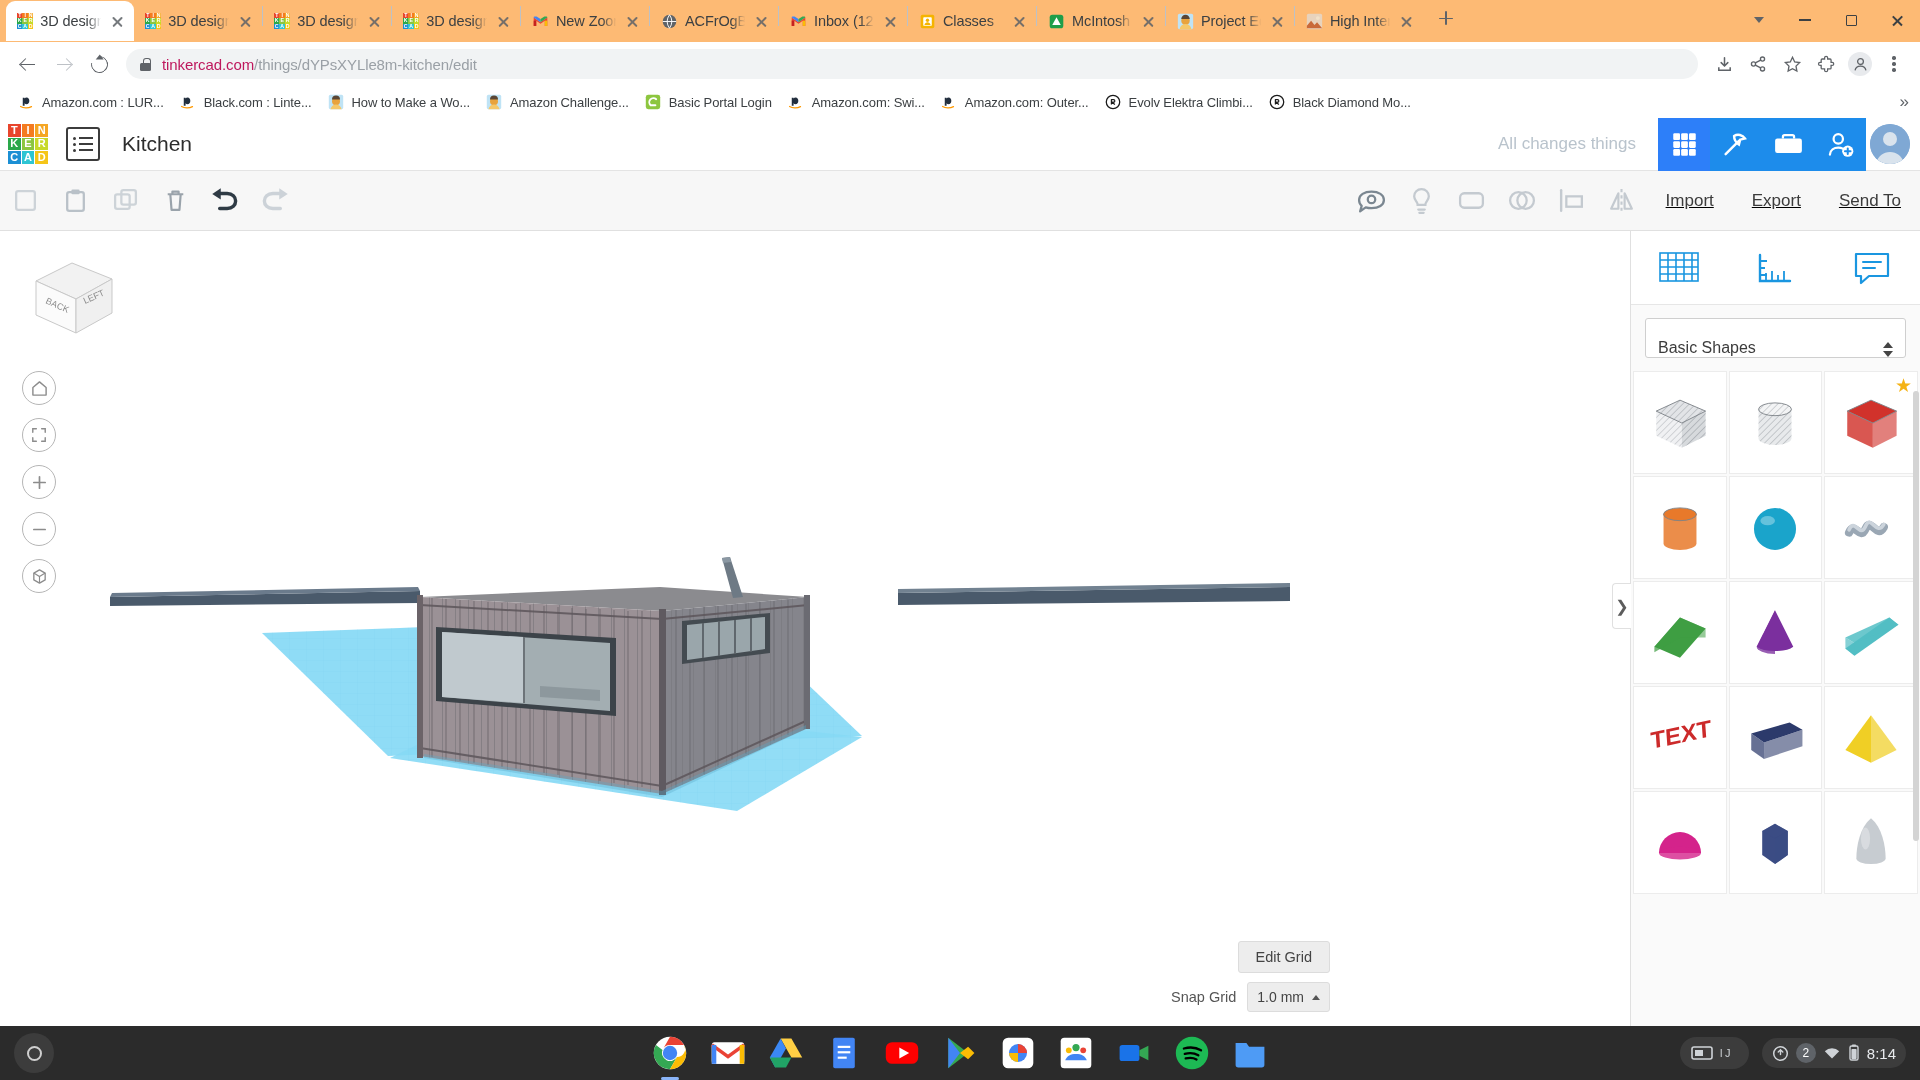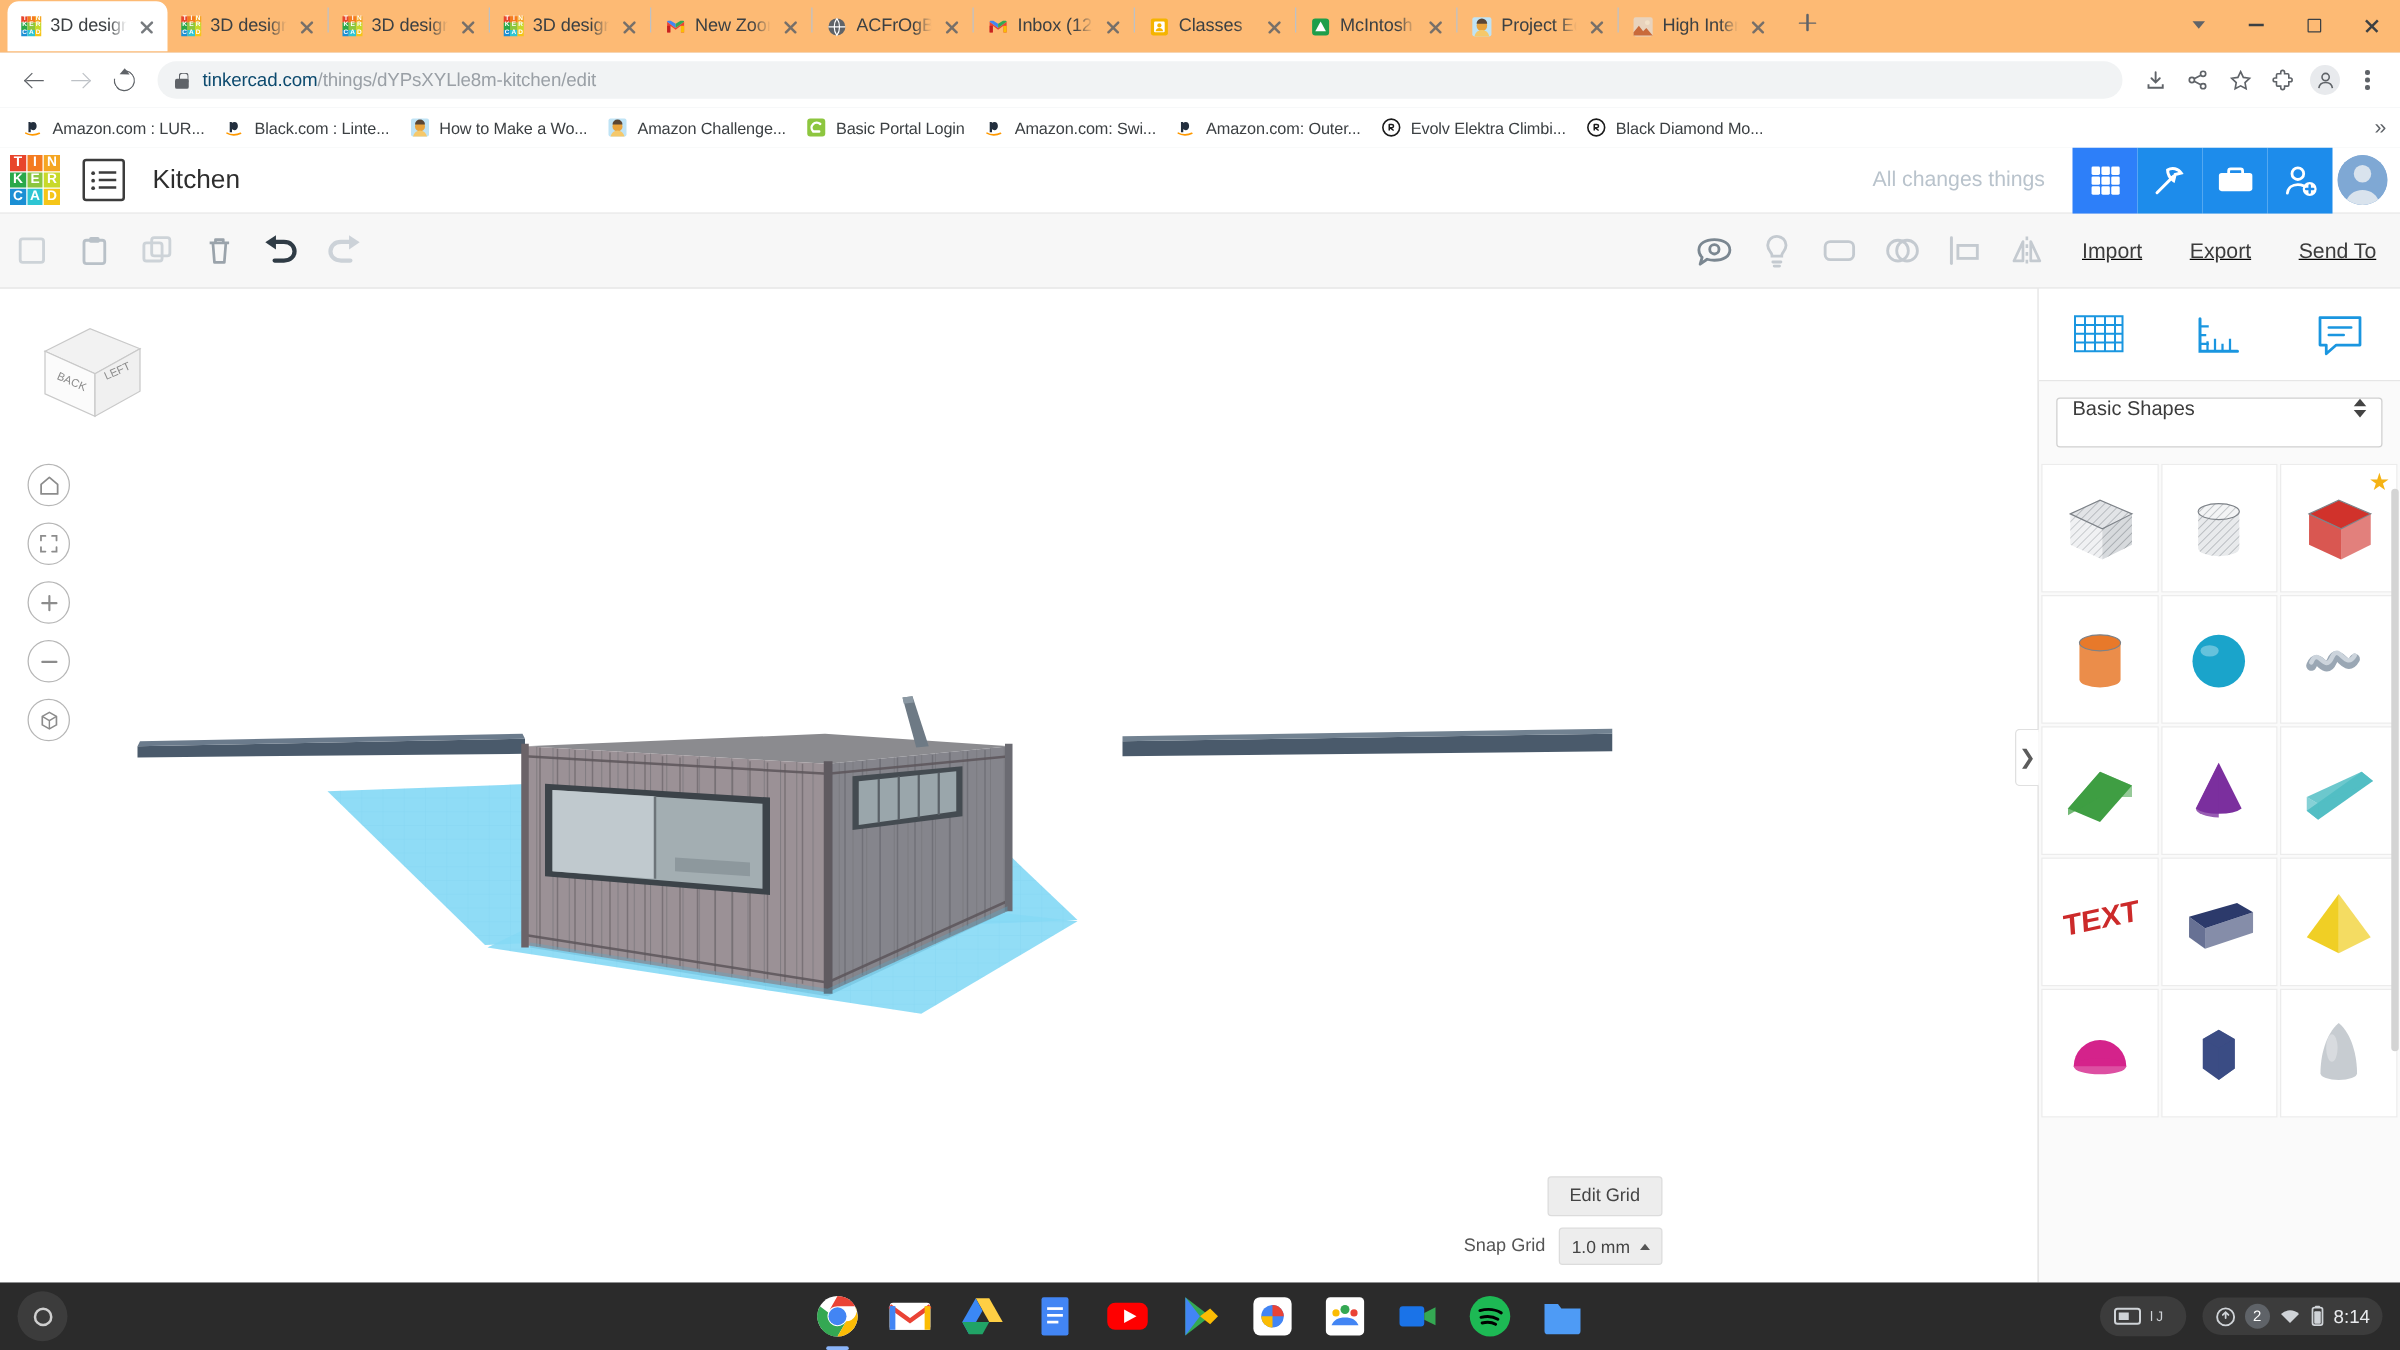--- a/index.html
+++ b/index.html
@@ -62,21 +62,21 @@
   .arrow-l:after{content:"";position:absolute;left:2px;top:4.3px;width:8px;height:8px;border-left:1.7px solid #5f6368;border-bottom:1.7px solid #5f6368;transform:rotate(45deg);}
   .arrow-r:before{content:"";position:absolute;left:2px;top:8px;width:14px;height:1.7px;background:#bdc1c6;}
   .arrow-r:after{content:"";position:absolute;left:7px;top:4.3px;width:8px;height:8px;border-right:1.7px solid #bdc1c6;border-top:1.7px solid #bdc1c6;transform:rotate(45deg);}
   .reload{ width:17px;height:17px;border:1.8px solid #5f6368;border-radius:50%;border-top-color:transparent;transform:rotate(-35deg);position:relative;}
   .reload:after{content:"";position:absolute;right:-1px;top:-1px;border-left:4px solid transparent;border-right:4px solid transparent;border-bottom:5px solid #5f6368;transform:rotate(36deg);}
   .urlbox{ flex:1 1 auto; height:30px; background:#f1f3f4; border-radius:16px; display:flex; align-items:center; padding:0 14px; gap:11px; margin:0 8px; }
   .lockicon{ width:11px;height:13px;position:relative;flex:0 0 auto;}
   .lockicon:before{content:"";position:absolute;bottom:0;left:0;width:11px;height:8px;background:#5f6368;border-radius:1.5px;}
   .lockicon:after{content:"";position:absolute;top:0;left:2.5px;width:6px;height:7px;border:1.7px solid #5f6368;border-bottom:none;border-radius:3px 3px 0 0;}
   .url{ font-size:15px; color:#9aa0a6; white-space:nowrap; letter-spacing:-0.1px;}
-  .url b{ color:#0c4a6e; font-weight:400;}
+  .url b{ color:#be185d; font-weight:400;}
   .tb-icon{ width:32px;height:32px;display:flex;align-items:center;justify-content:center;flex:0 0 auto;}
   .avatar-sm{ width:24px;height:24px;border-radius:50%;background:#e8eaed;display:flex;align-items:center;justify-content:center;}
   .kebab{ display:flex;flex-direction:column;gap:2.7px;align-items:center;}
   .kebab i{ width:3.3px;height:3.3px;border-radius:50%;background:#5f6368;display:block;}
 
   
   .bookmarks{ height:32px;background:#ffffff;display:flex;align-items:center;padding:0 10px;gap:0; flex:0 0 auto; position:relative;}
   .bm{ display:flex;align-items:center;gap:7px;padding:3px 8px;border-radius:4px;flex:0 0 auto;}
   .bm-label{ font-size:13px;color:#3c4043;white-space:nowrap;letter-spacing:-0.1px;}
   .bm-ico{width:17px;height:17px;flex:0 0 auto;display:flex;align-items:center;justify-content:center;font-size:13px;}
@@ -114,21 +114,21 @@
   
   .viewcube{ position:absolute; left:28px; top:28px; width:90px;height:82px;}
   .nav-rail{ position:absolute; left:22px; top:140px; display:flex;flex-direction:column;align-items:center;gap:13px;}
   .nav-circle{ width:34px;height:34px;border-radius:50%;border:1.6px solid #b6b6b6;display:flex;align-items:center;justify-content:center;background:#fff;}
 
   
   .tc-panel{ width:290px;flex:0 0 auto;background:#fafafa;border-left:1px solid #e0e0e0;display:flex;flex-direction:column;position:relative;}
   .panel-tabs{ height:74px;display:flex;align-items:center;justify-content:space-around;border-bottom:1px solid #e6e6e6;background:#fff;}
   .panel-tab{ width:62px;height:56px;display:flex;align-items:center;justify-content:center;}
   .panel-select-wrap{ padding:13px 14px;}
-  .panel-select{ height:40px;border:1px solid #cfcfcf;border-radius:3px;background:#fff;display:flex;align-items:flex-start;padding:0 12px;font-size:16px;color:#3c3c3c;position:relative;}
+  .panel-select{ height:40px;border:1px solid #cfcfcf;border-radius:3px;background:#fff;display:flex;align-items:flex-end;padding:0 12px;font-size:16px;color:#3c3c3c;position:relative;}
   .spin{ margin-left:auto;display:flex;flex-direction:column;gap:3px;}
   .spin .up{ width:0;height:0;border-left:5px solid transparent;border-right:5px solid transparent;border-bottom:6px solid #444;}
   .spin .dn{ width:0;height:0;border-left:5px solid transparent;border-right:5px solid transparent;border-top:6px solid #444;}
   .shape-grid{ flex:1 1 auto;display:grid;grid-template-columns:repeat(3,1fr);gap:2px;padding:0 2px;overflow:hidden;align-content:start;}
   .shape-cell{ background:#fff;height:103px;display:flex;align-items:center;justify-content:center;position:relative;border:1px solid #ececec;}
   .star{ position:absolute;right:5px;top:2px;color:#f5b315;font-size:19px;}
   .panel-scroll{ position:absolute;right:1px;top:160px;width:6px;height:450px;background:#d4d4d4;border-radius:3px;}
   .collapse-tab{ position:absolute;left:-19px;top:352px;width:19px;height:46px;background:#fff;border:1px solid #e0e0e0;border-right:none;border-radius:4px 0 0 4px;display:flex;align-items:center;justify-content:center;font-size:16px;color:#5c5c5c;}
 
   

